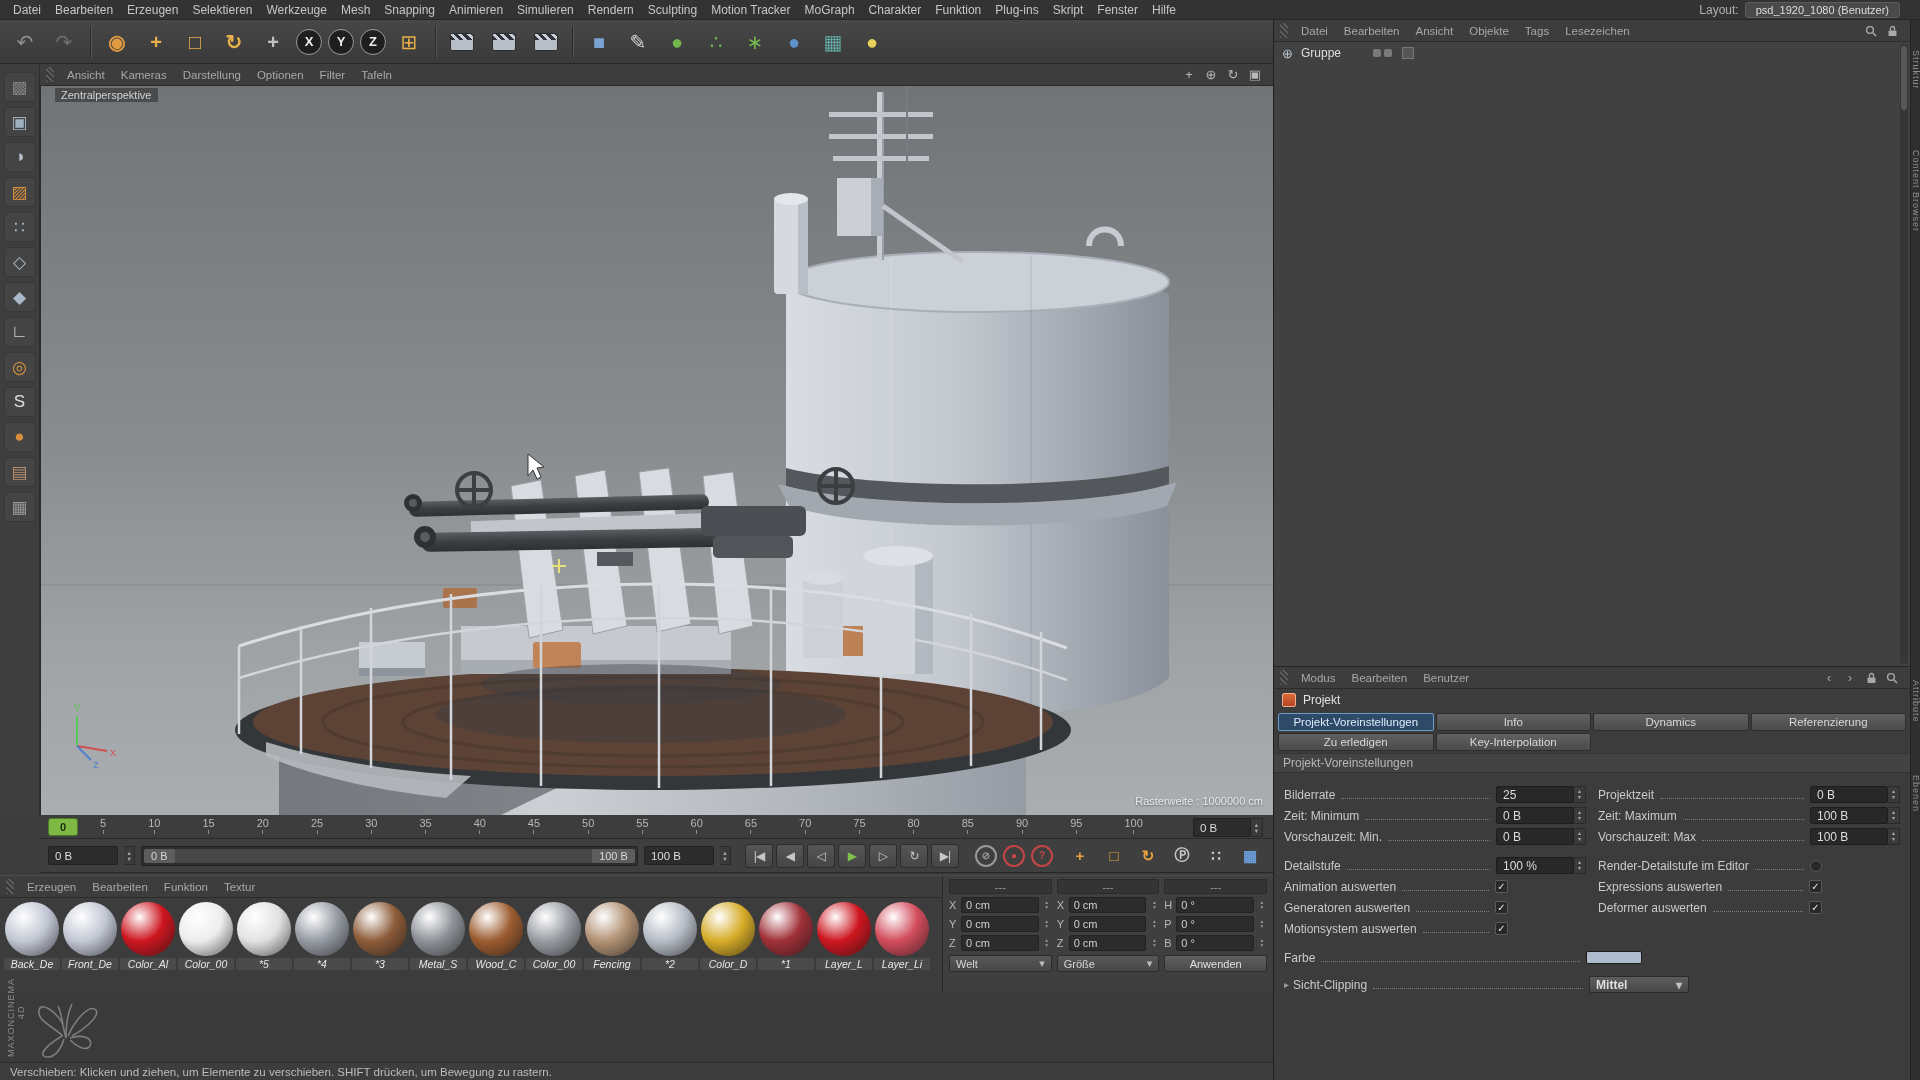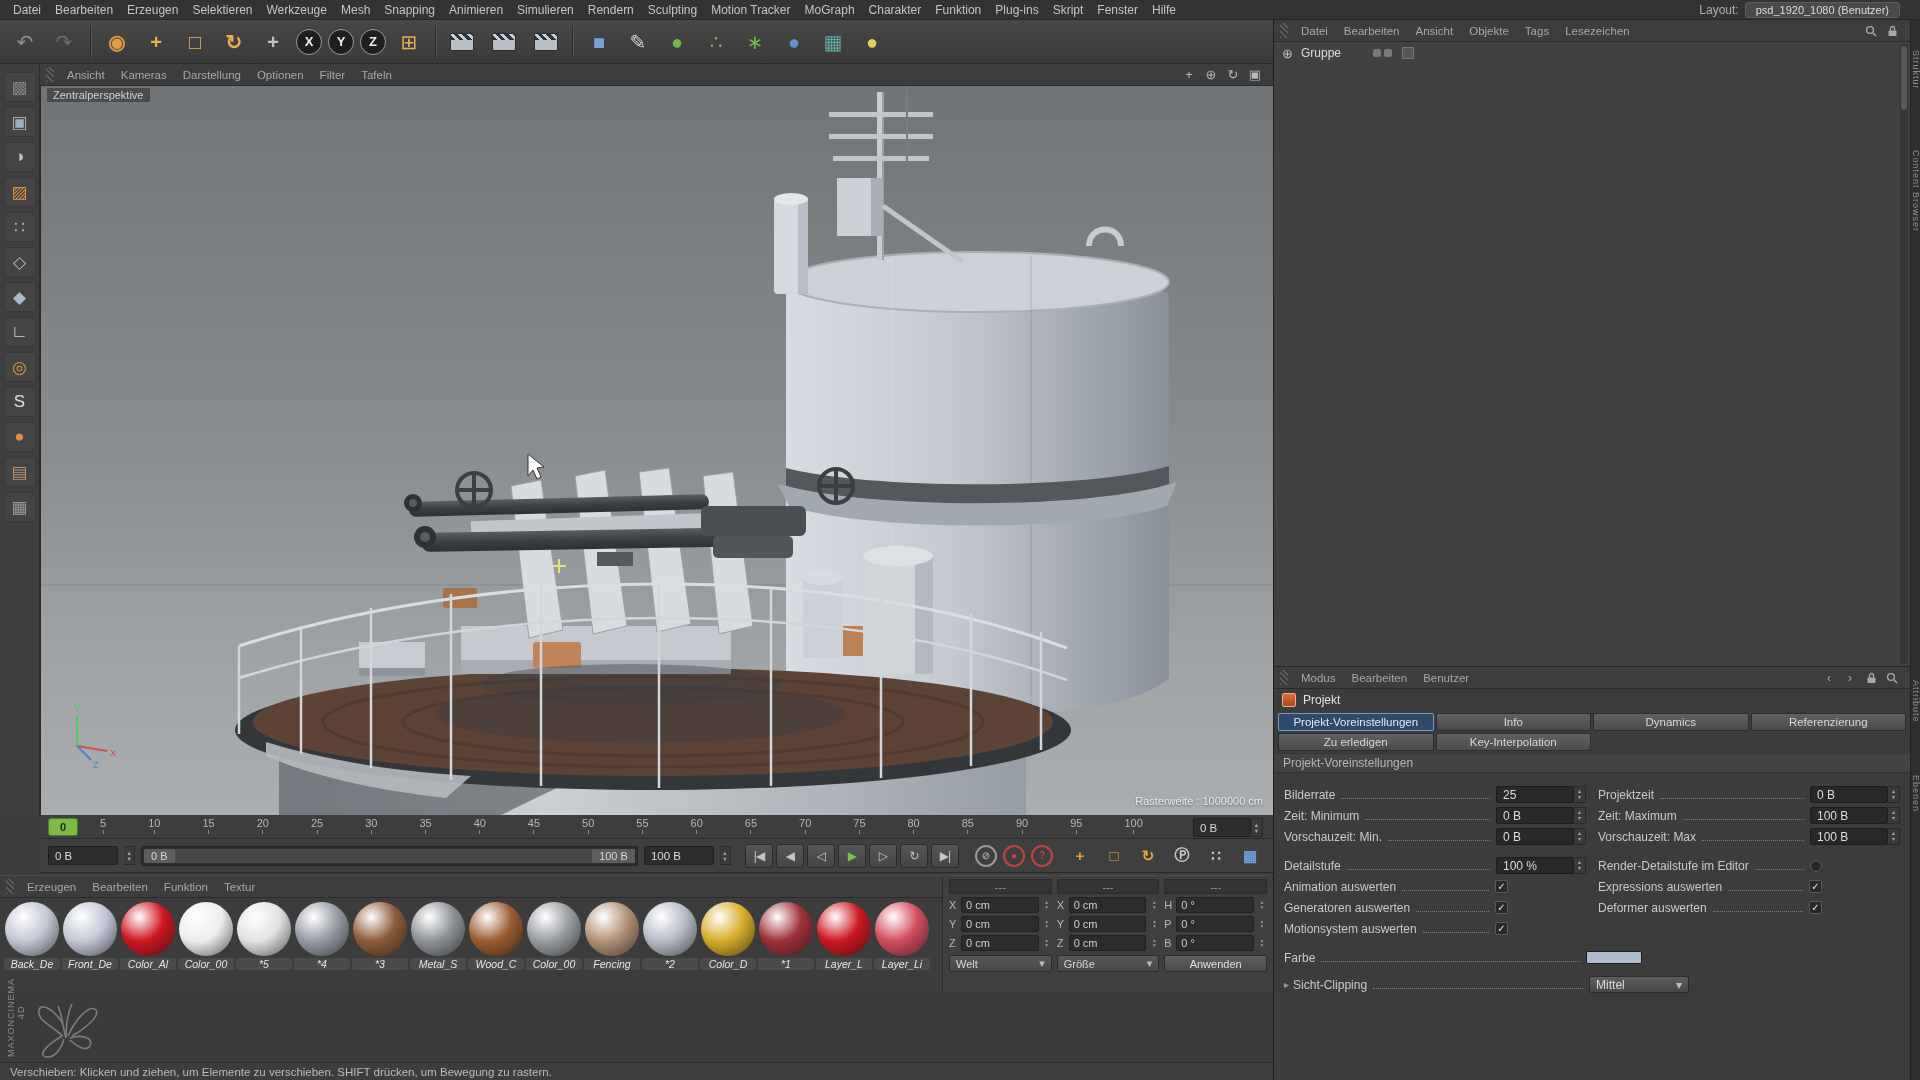--- a/index.html
+++ b/index.html
@@ -31,21 +31,21 @@
 
   
   #viewport { left:40px; top:64px; width:1233px; height:752px; background:#3d3d3d; }
   .panel-menu { height:22px; background:#3d3d3d; border-bottom:1px solid #2b2b2b; display:flex; align-items:center; font-size:11.5px; color:#a8a8a8; padding:0 4px; }
   .panel-menu .mi { padding:0 8px; white-space:nowrap; }
   .handle { width:8px; height:15px; margin:0 5px 0 2px; background:repeating-linear-gradient(45deg,#5a5a5a 0 2px,#383838 2px 4px); border-radius:1px; flex:none; }
   .vp-nav { margin-left:auto; display:flex; gap:2px; padding-right:4px; }
   .vp-nav .nbtn { width:20px; height:18px; display:flex; align-items:center; justify-content:center; color:#b8b8b8; font-size:13px; }
   #vp-canvas { position:relative; width:1233px; height:729px; overflow:hidden; border-left:1px solid #2b2b2b; }
   #vp-canvas svg { display:block; }
-  .vp-label { position:absolute; left:6px; top:2px; background:rgba(40,40,40,.55); color:#d2d2d2; font-size:11px; padding:1px 6px; }
+  .vp-label { position:absolute; left:14px; top:2px; background:rgba(40,40,40,.55); color:#d2d2d2; font-size:11px; padding:1px 6px; }
   .vp-grid-info { position:absolute; right:10px; bottom:8px; color:#ececec; font-size:11px; text-shadow:0 1px 2px rgba(0,0,0,.45); }
 
   
   #tl-ruler { left:40px; top:816px; width:1233px; height:23px; background:#3d3d3d; border-bottom:1px solid #2a2a2a; }
   .ticks { position:absolute; left:12px; right:130px; top:1px; bottom:0; display:flex; justify-content:space-between; font-size:11px; color:#b8b8b8; }
   .tick { display:flex; flex-direction:column; align-items:center; line-height:13px; }
   .tick::after { content:""; width:1px; height:4px; background:#8a8a8a; }
   .tl-marker { position:absolute; left:8px; top:2px; width:30px; height:18px; background:#7db944; border:1px solid #4e7a24; border-radius:3px; color:#1c2c0e; font-weight:bold; font-size:11px; display:flex; align-items:center; justify-content:center; }
   .ruler-field { position:absolute; right:10px; top:2px; display:flex; }
   .tl-input { height:19px; min-width:58px; background:#2c2c2c; border:1px solid #212121; border-radius:2px; color:#ddd; font-size:11.5px; display:flex; align-items:center; padding:0 6px; }
@@ -915,21 +915,21 @@
           <span class="f-label">Farbe</span>
           <span class="leader" style="max-width:260px;"></span>
           <span class="swatch" title="Grau-Blau" style="--c: #aebccd;"></span>
           <span style="flex:1;"></span>
         </div>
         <div class="gap6"></div>
         <div class="f-row">
           <span class="disc"></span>
           <span class="f-label">Sicht-Clipping</span>
           <span class="leader" style="max-width:210px;"></span>
-          <span class="f-drop" style="width:100px;">Mittel</span>
+          <span class="f-drop" style="width:100px;font-weight:bold;">Mittel</span>
           <span style="flex:1;"></span>
         </div>
         <div class="gap6"></div>
       </div>
     </div>
   </div>
 
   <div id="right-strip" class="abs">
     <span class="vlabel">Struktur</span>
     <span class="vlabel">Content Browser</span>

